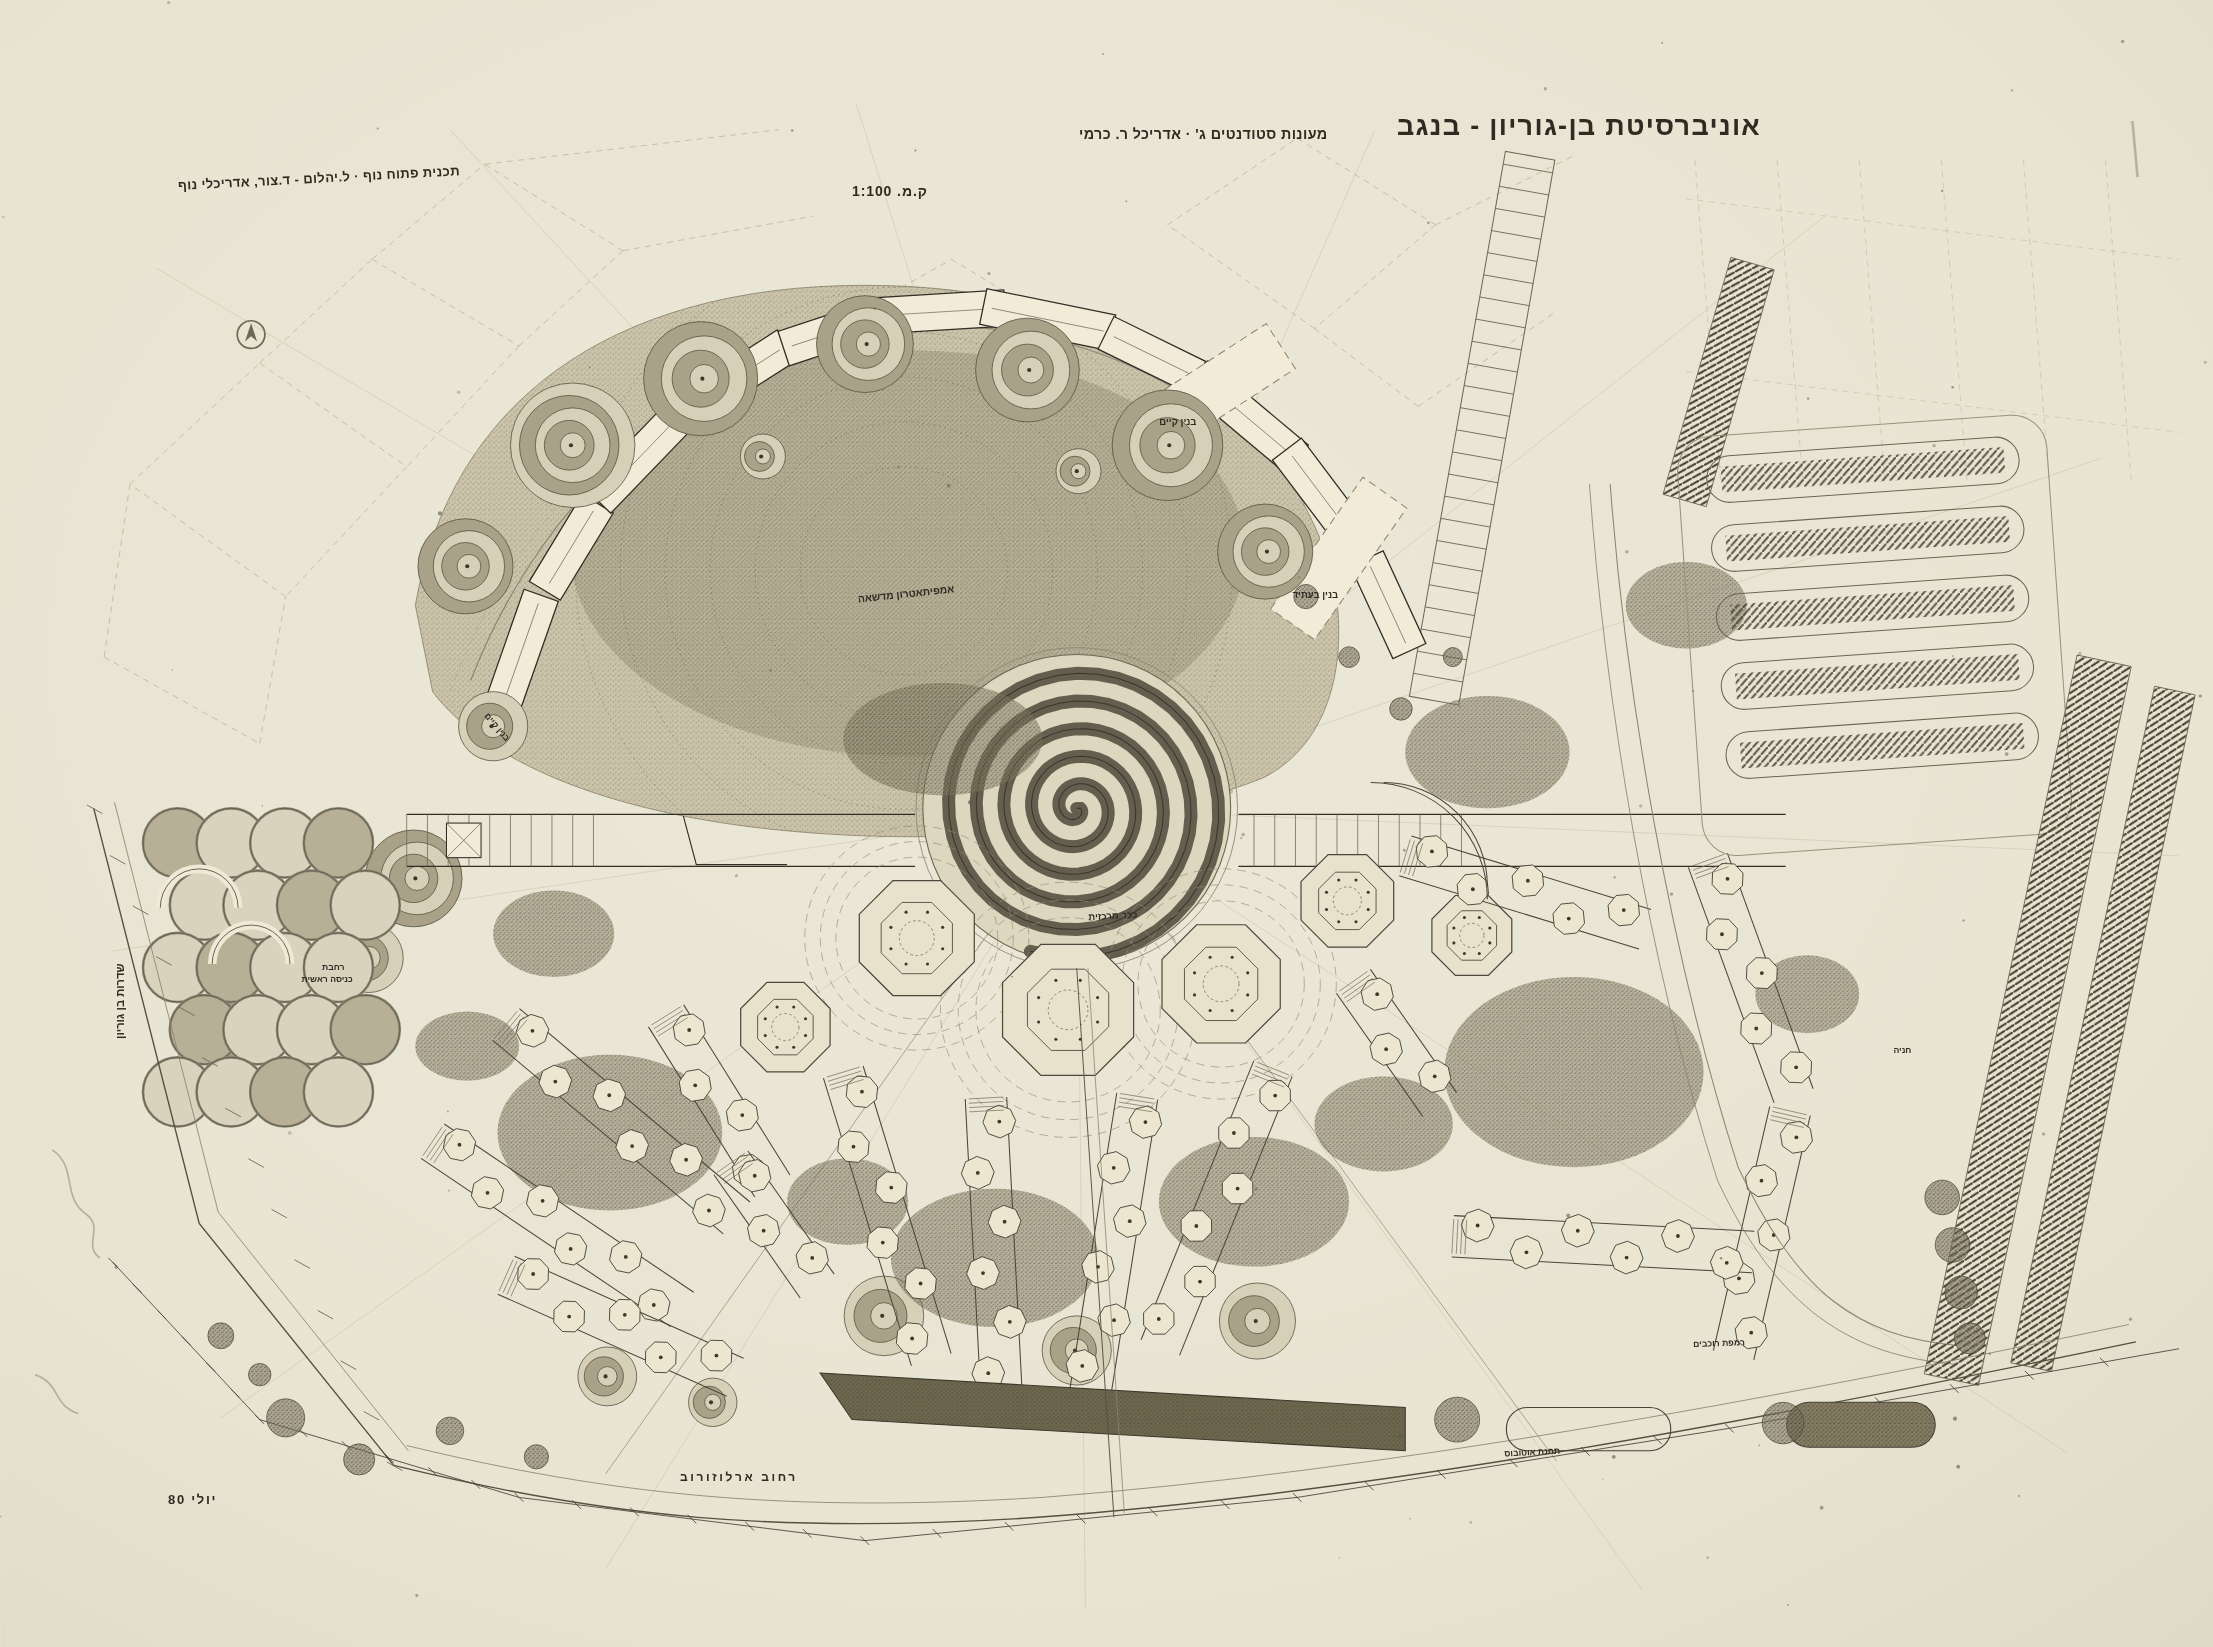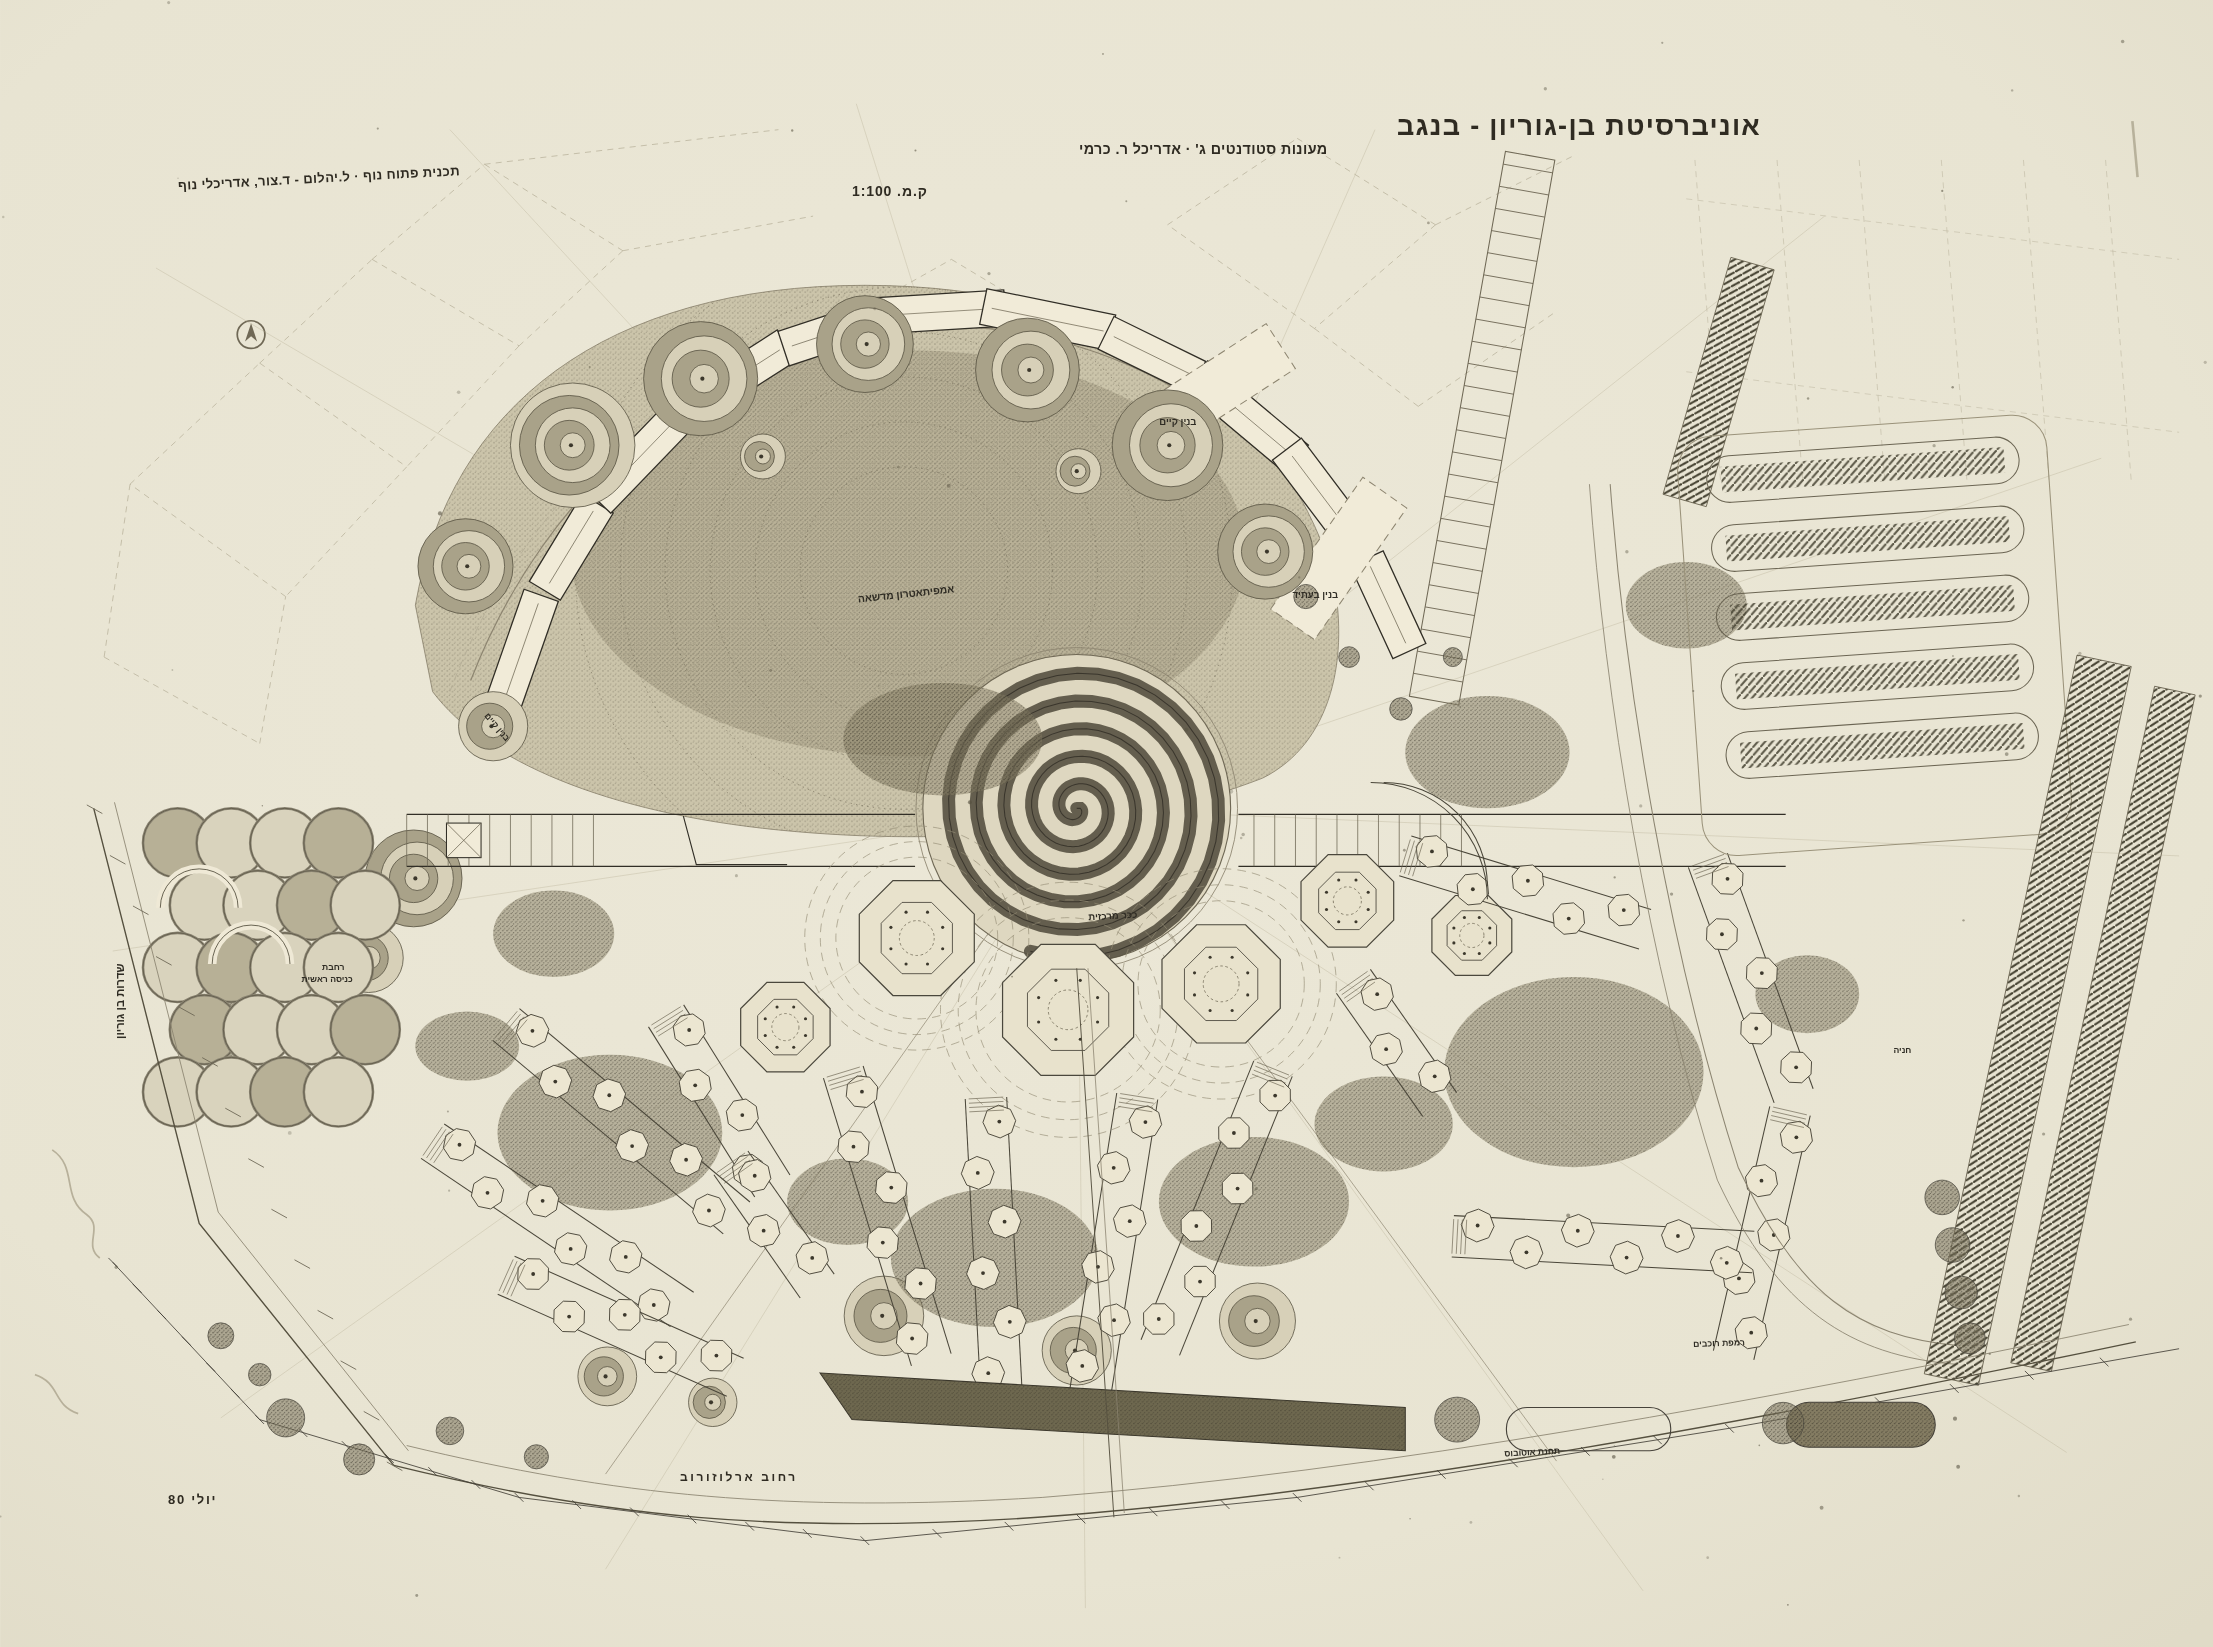--- a/index.html
+++ b/index.html
@@ -1,21 +1,21 @@
 <!DOCTYPE html>
 <html lang="he" style="font-size:14px"><head>
 <meta charset="utf-8">
 <style>
   html,body{margin:0;padding:0;background:#9a947f;}
   .sheet{position:relative;width:2214px;height:1647px;background:#e9e5d4;overflow:hidden;
          font-family:"Liberation Sans", sans-serif;}
   svg{position:absolute;left:0;top:0;}
   .hdr{position:absolute;color:#2f2b22;white-space:nowrap;direction:rtl;font-weight:bold;}
   #t-title{left:1397px;top:111px;font-size:27px;letter-spacing:1.3px;}
-  #t-proj{left:1079px;top:141px;font-size:14.3px;letter-spacing:0.4px;text-align:right;}
+  #t-proj{left:1079px;top:126px;font-size:14.3px;letter-spacing:0.4px;text-align:right;}
   #t-scale{left:852px;top:163px;font-size:14px;letter-spacing:0.9px;margin-top:20px;}
   #t-credit{left:178px;top:178px;font-size:13px;transform:rotate(-3deg);transform-origin:0 50%;letter-spacing:0.4px;}
   #t-date{left:168px;top:1492px;font-size:13px;letter-spacing:1.7px;}
   #t-street{left:680px;top:1470px;font-size:12px;letter-spacing:2.6px;}
 </style>
 </head>
 <body>
 
 <div class="sheet">
   <svg id="plan" width="2214" height="1647" viewBox="0 0 2560 1905">

